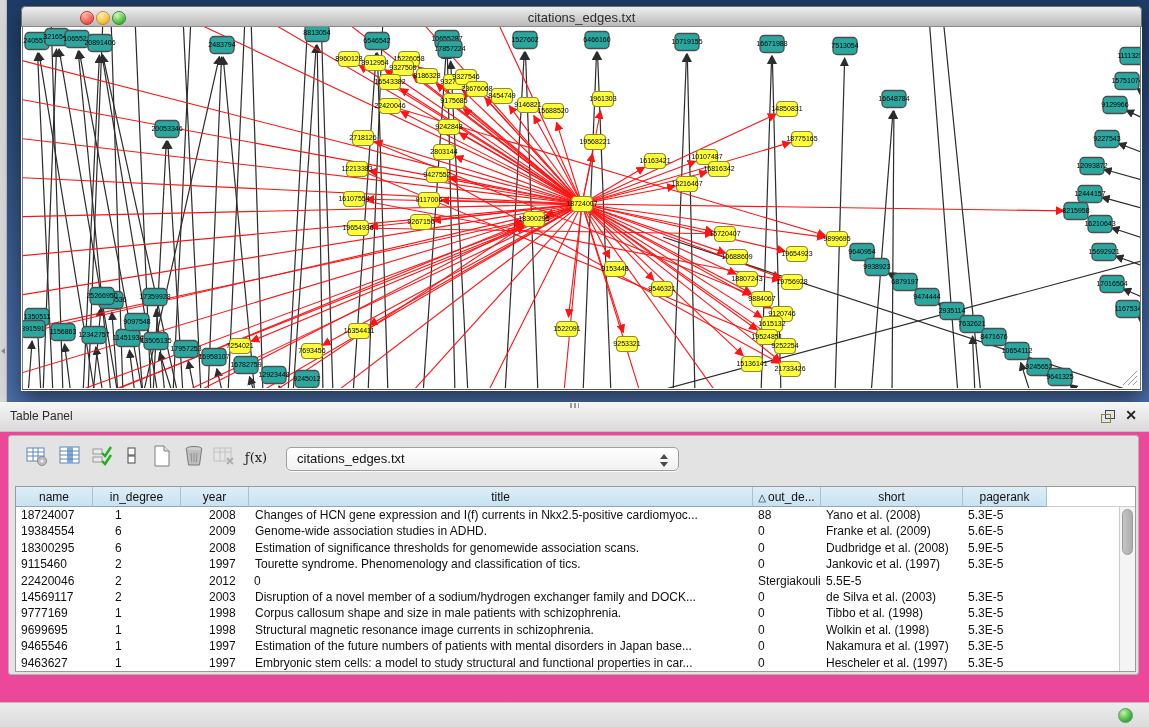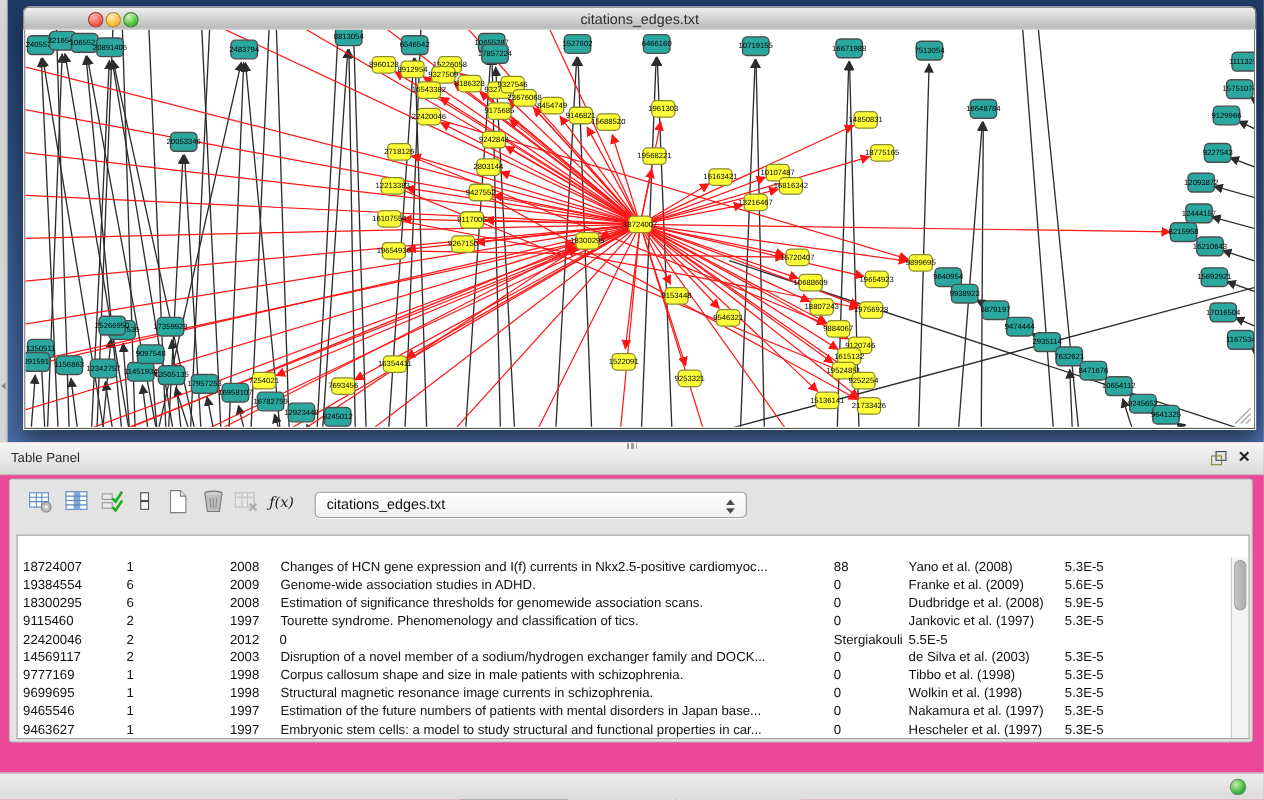--- a/index.html
+++ b/index.html
@@ -34,21 +34,21 @@
   .tp-title{position:absolute;left:10px;top:7px;font-size:12px;color:#2b2b2b}
   .grip-dot{position:absolute;left:570px;top:1px;width:9px;height:5px;background:repeating-linear-gradient(90deg,#9a9a9a 0 2px,transparent 2px 4px)}
   .float-btn{position:absolute;right:34px;top:8px;width:14px;height:13px}
   .float-btn .sq1{position:absolute;left:4px;top:0;width:8px;height:7px;border:1px solid #31496e;background:#e8e4d0}
   .float-btn .sq2{position:absolute;left:0;top:4px;width:8px;height:7px;border:1px solid #8b8040;background:transparent}
   .close-btn{position:absolute;right:12px;top:5px;font-size:14px;font-weight:bold;color:#222;line-height:16px}
 
   .tp-box{position:absolute;left:8px;top:33px;width:1131px;height:240px;border:1px solid #b3b3b3;border-radius:3px;background:#e3e3e3;box-sizing:border-box}
   .toolbar{position:absolute;left:0;top:4px;height:40px;width:100%}
   .tbtn{position:absolute;top:4px;width:28px;height:28px;text-align:center}
-  .fx{font-family:"DejaVu Serif",serif;font-style:italic;font-size:13px;color:#1a1a1a;line-height:28px}
+  .fx{font-family:"DejaVu Serif",serif;font-size:13px;color:#1a1a1a;line-height:28px}
   .combo{position:absolute;left:277px;top:7px;width:393px;height:24px;background:linear-gradient(#ffffff,#f1f1f1);border:1px solid #9f9f9f;border-radius:5px;box-sizing:border-box;font-size:13px;color:#111;padding:3px 26px 0 10px;box-shadow:0 1px 0 rgba(255,255,255,.8)}
   .combo .arr-up{position:absolute;right:10px;top:6px;width:0;height:0;border-left:4px solid transparent;border-right:4px solid transparent;border-bottom:5px solid #4a4a4a}
   .combo .arr-dn{position:absolute;right:10px;top:14px;width:0;height:0;border-left:4px solid transparent;border-right:4px solid transparent;border-top:5px solid #4a4a4a}
 
   .tbl{position:absolute;left:6px;top:50px;width:1121px;height:186px;background:#fff;border:1px solid #9a9a9a;box-sizing:border-box;overflow:hidden}
   .thead{display:grid;grid-template-columns:77px 88px 68px 504px 68px 142px 84px 1fr;height:20px;font-size:12px;color:#111}
   .th{background:linear-gradient(#ddeef8,#c8e2f0);border-right:1px solid #a5c3d4;border-bottom:1px solid #8fa9ba;text-align:center;line-height:20px;overflow:hidden;white-space:nowrap}
   .th.filler{background:#fff;border-right:none;border-bottom:1px solid #cfcfcf}
   .sort-tri{font-size:10px;margin-right:2px}
   .tbody{position:absolute;left:0;top:20px;right:15px;bottom:0}
@@ -560,20 +560,30 @@
       </span>
       <span class="tbtn fx" style="left:233px">ƒ(x)</span>
       <div class="combo">
         <span>citations_edges.txt</span>
         <span class="arr-up"></span>
         <span class="arr-dn"></span>
       </div>
     </div>
 
     <div class="tbl">
+      <div class="thead">
+        <div class="th">name</div>
+        <div class="th">in_degree</div>
+        <div class="th">year</div>
+        <div class="th">title</div>
+        <div class="th"><span class="sort-tri">△</span><span>out_de...</span></div>
+        <div class="th">short</div>
+        <div class="th">pagerank</div>
+        <div class="th filler"></div>
+      </div>
       <div class="tbody" id="tbody">
   <div class="trow">
     <span class="c0">18724007</span>
     <span class="c1">1</span>
     <span class="c2">2008</span>
     <span class="c3">Changes of HCN gene expression and I(f) currents in Nkx2.5-positive cardiomyoc...</span>
     <span class="c4">88</span>
     <span class="c5">Yano et al. (2008)</span>
     <span class="c6">5.3E-5</span>
     <span></span>

